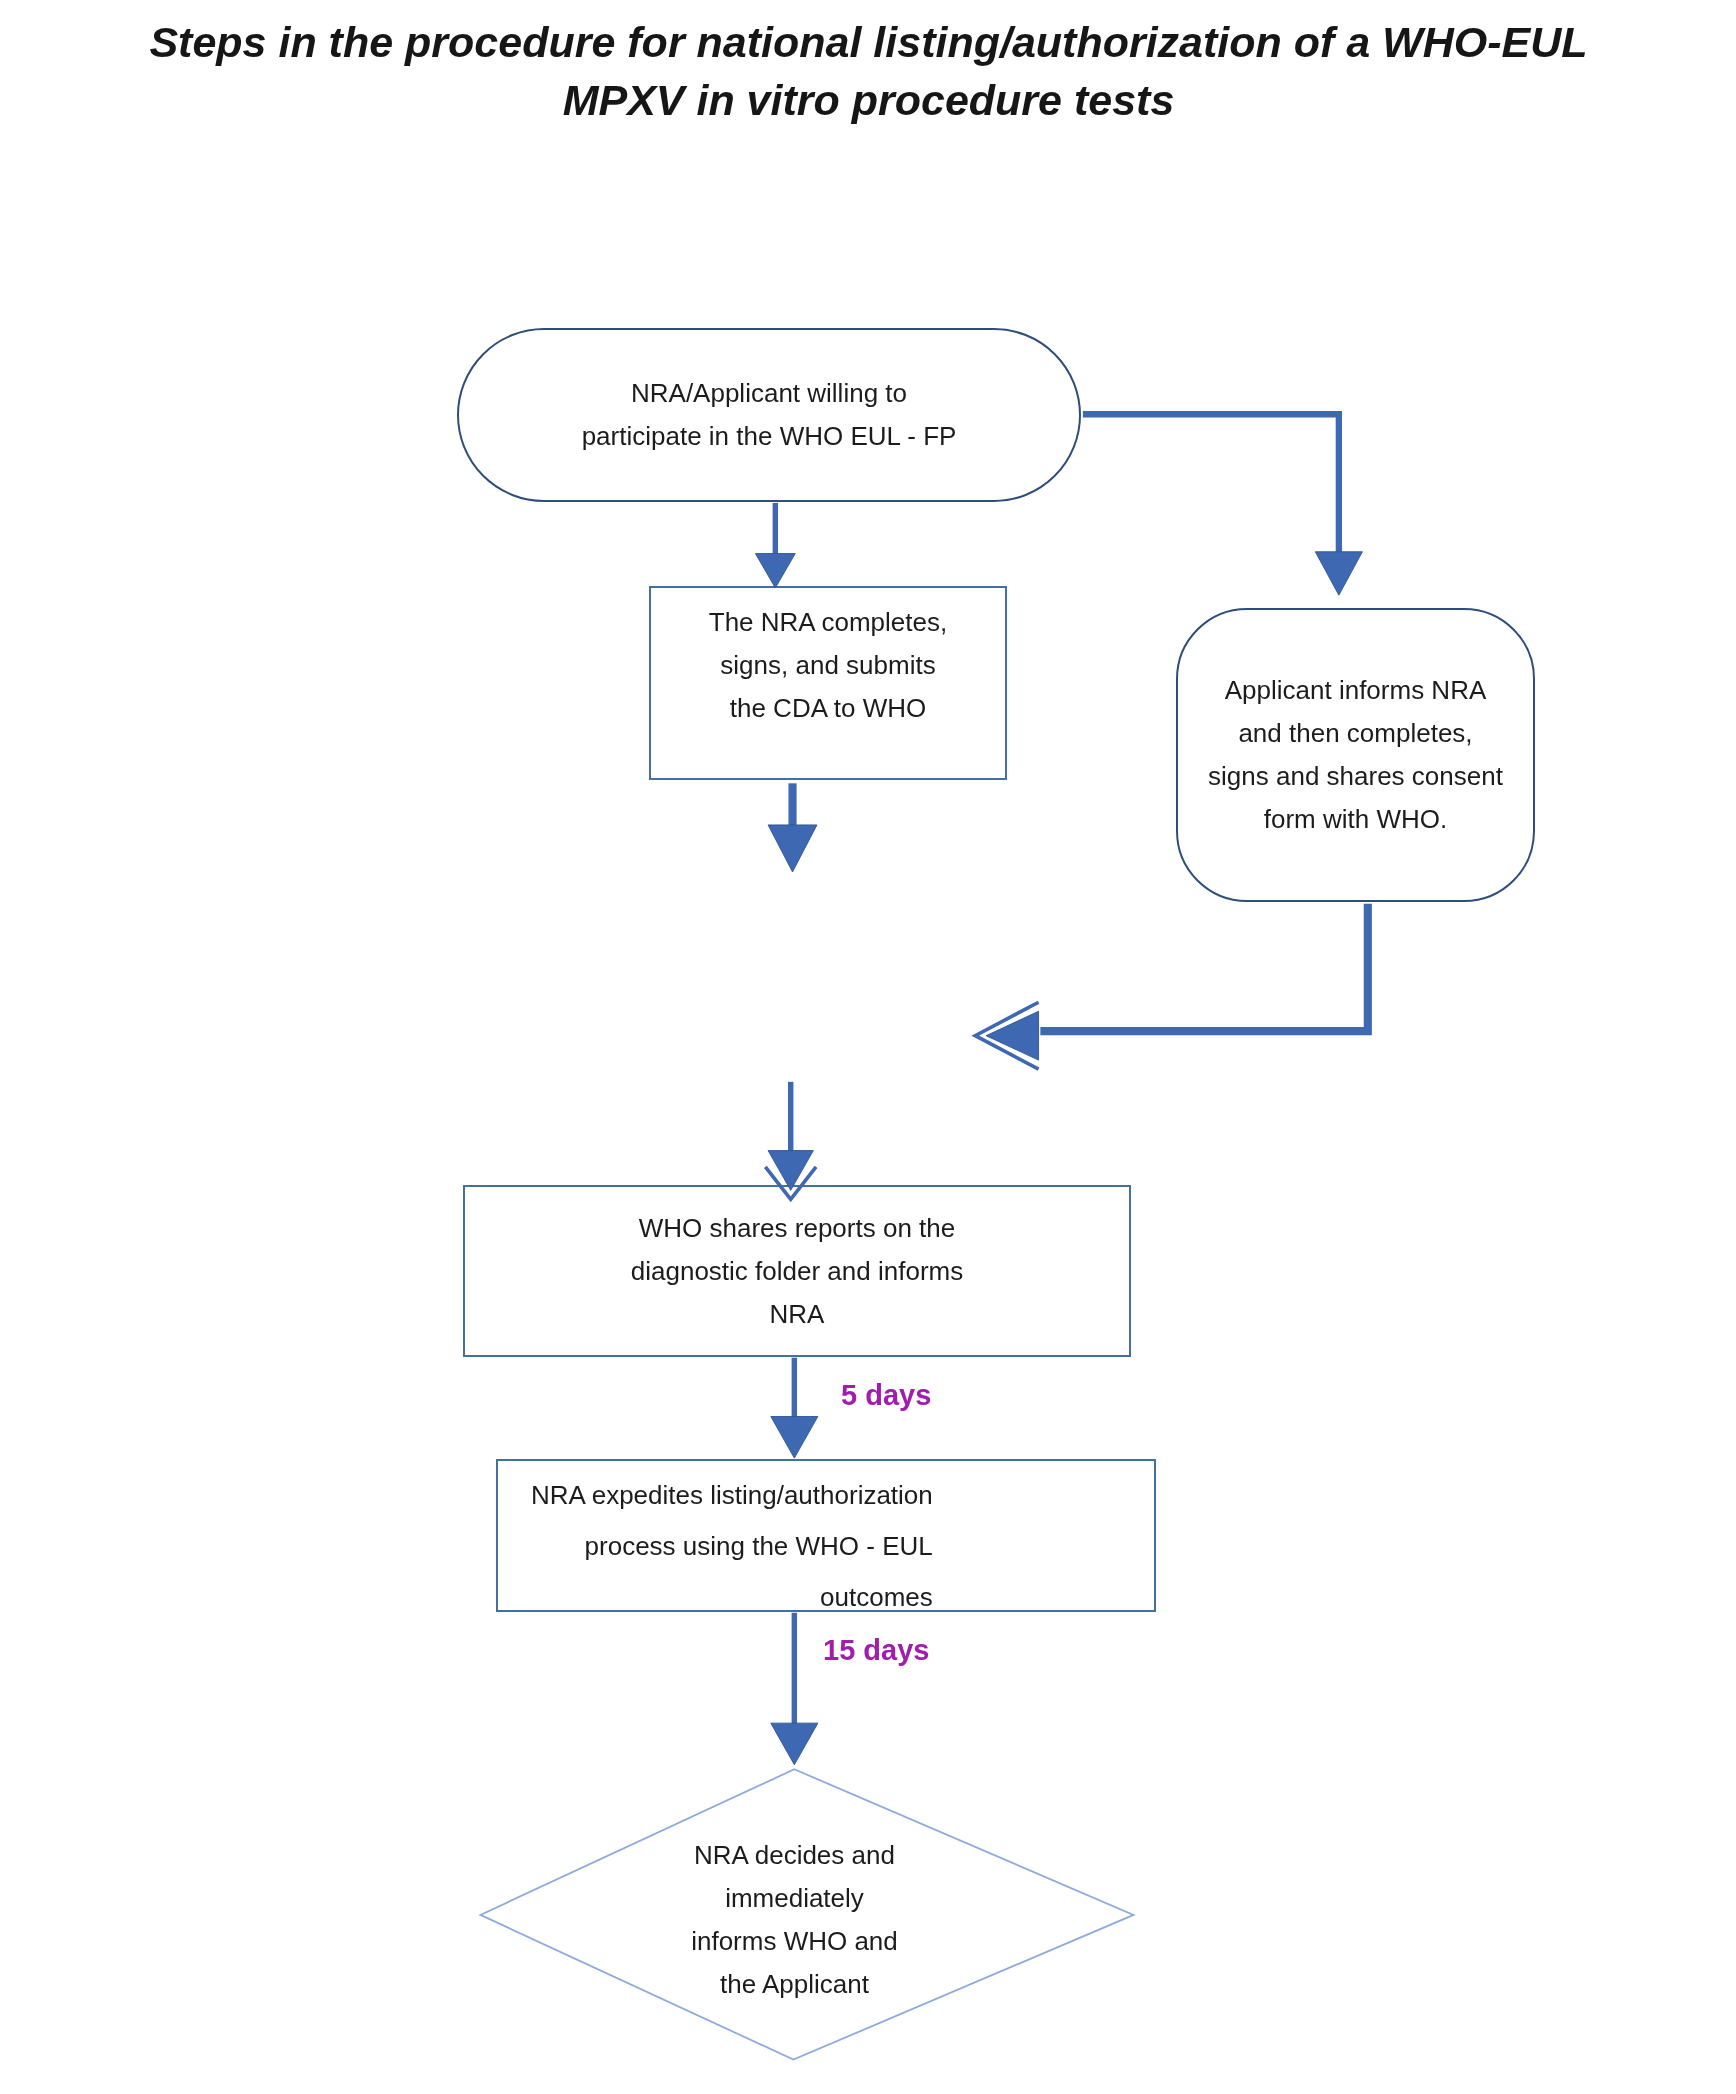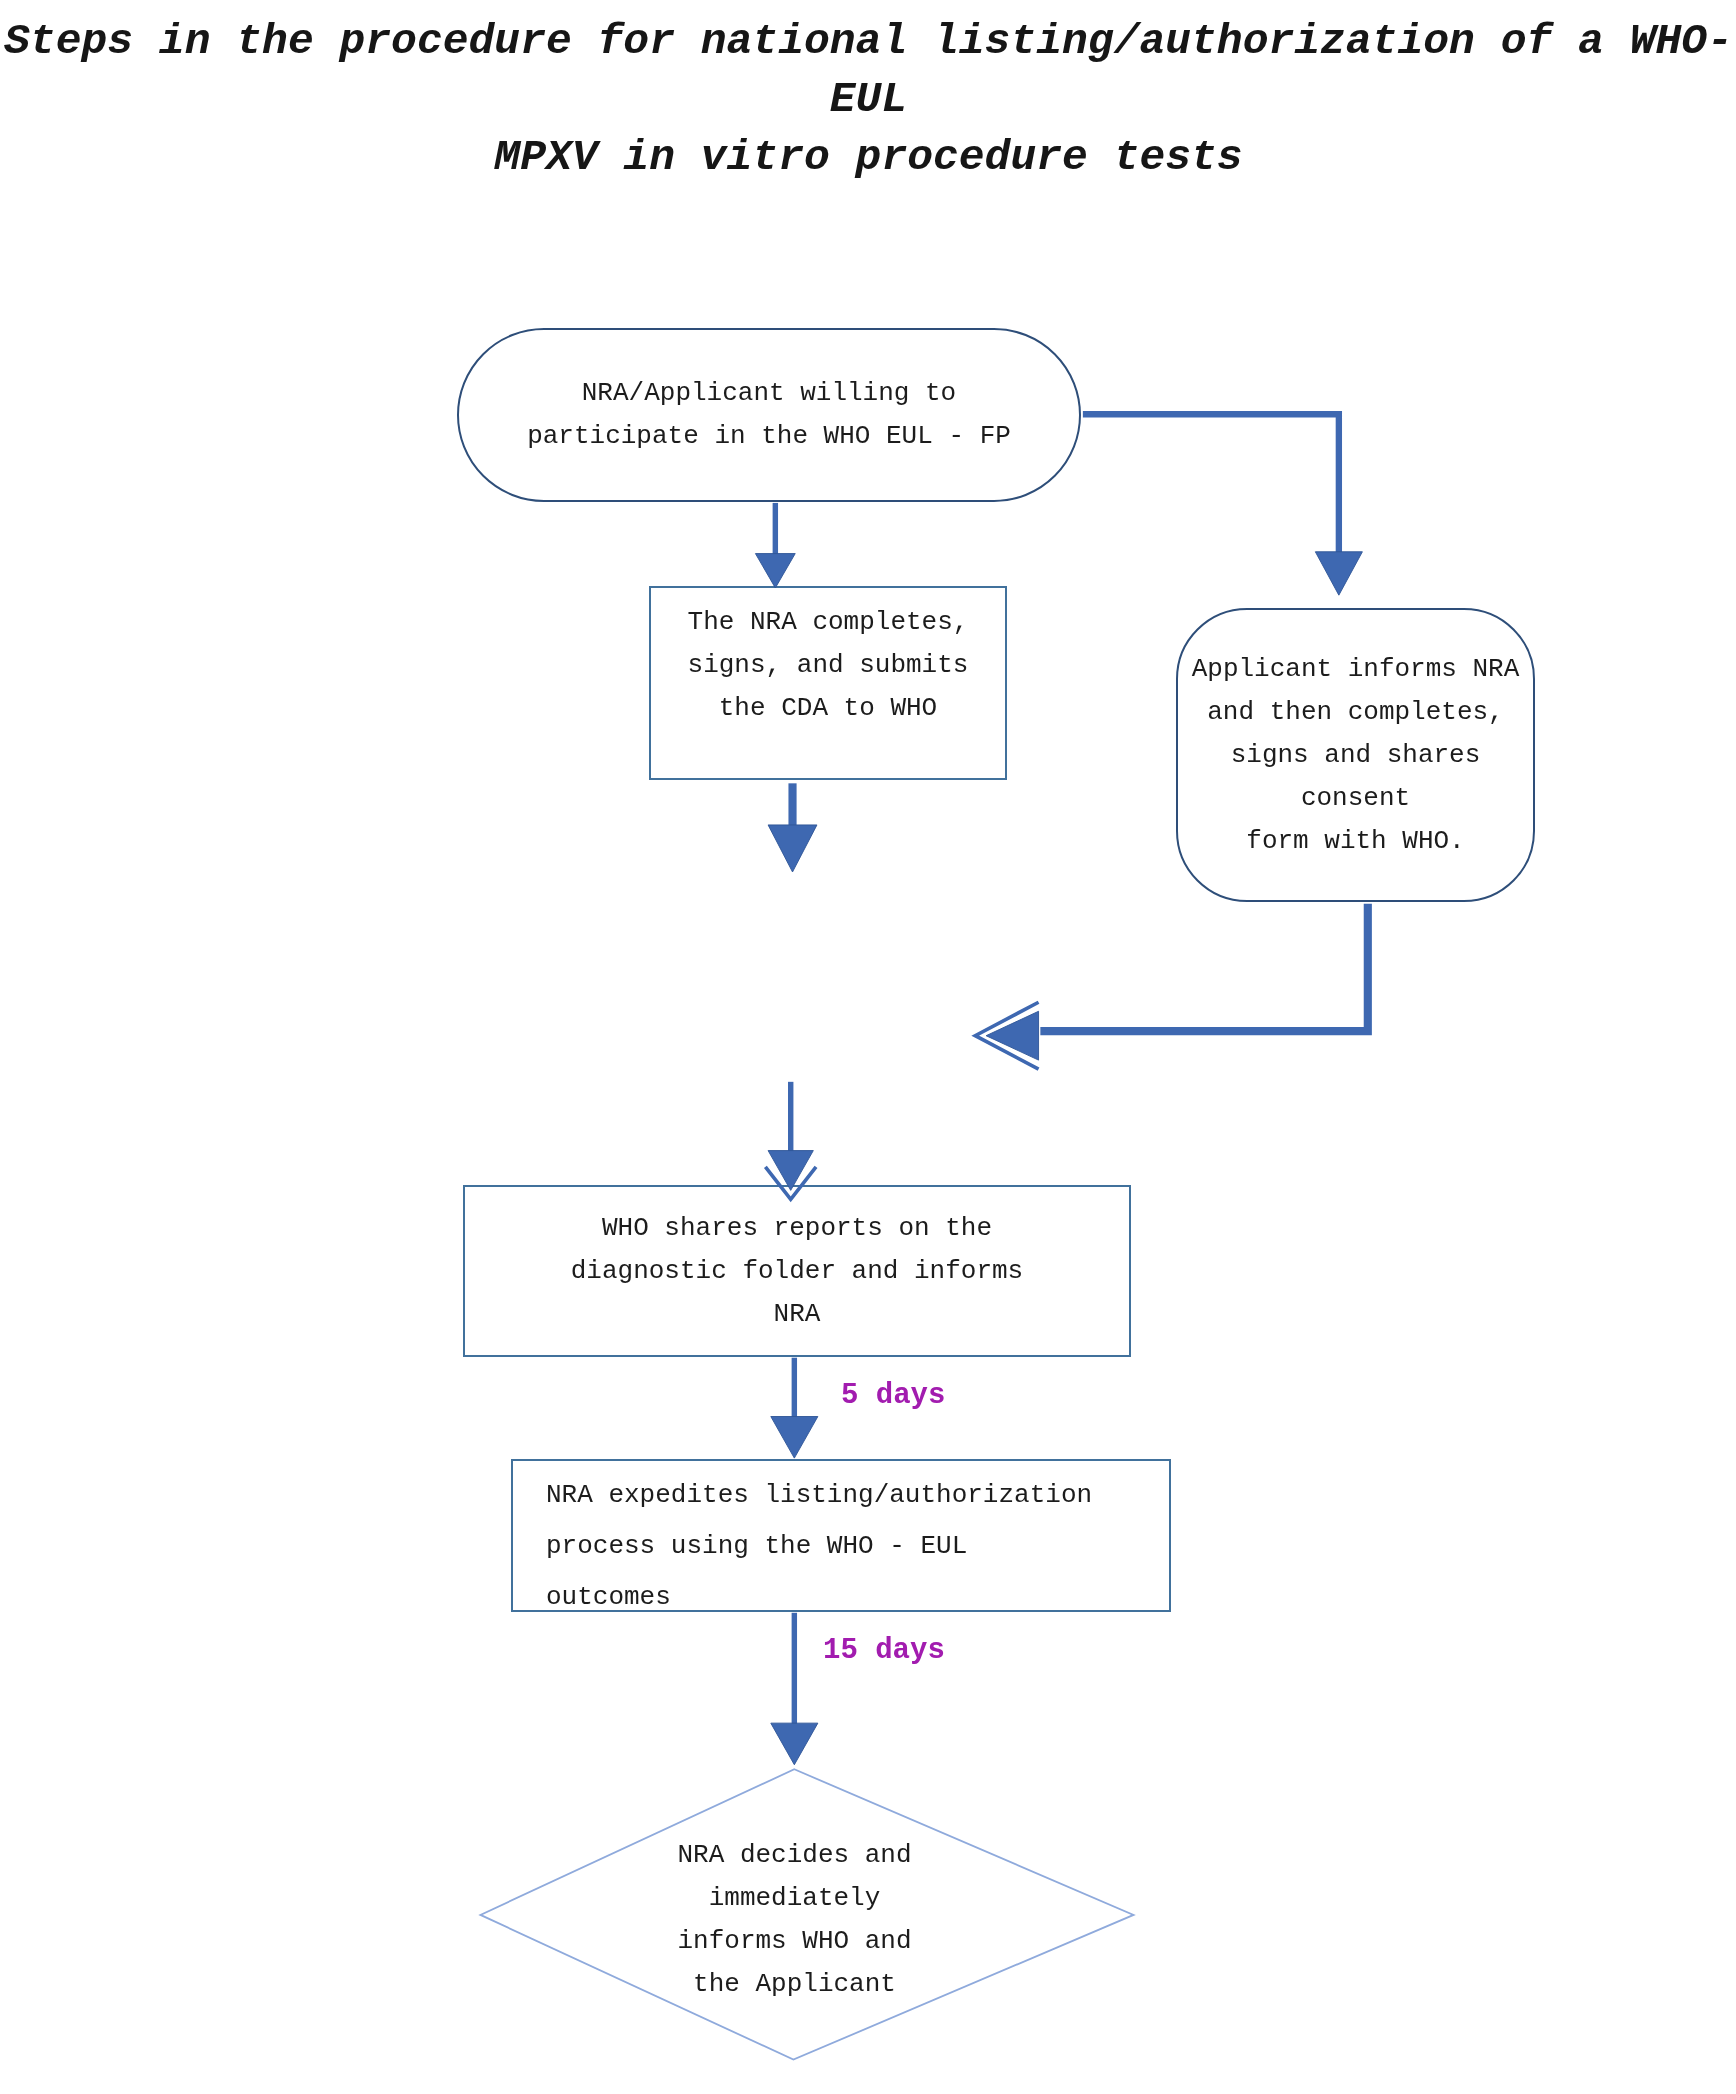--- a/index.html
+++ b/index.html
@@ -6,21 +6,21 @@
     --arrow:#3E68B1;
     --arrow-dark:#2F5597;
     --node-border-dark:#2E4E79;
     --node-border:#41719C;
     --diamond-border:#8FAADC;
     --text:#1c1c1c;
   }
   html,body{margin:0;padding:0;background:#ffffff;}
   .canvas{
     position:relative;width:1737px;height:2094px;background:#ffffff;
-    font-family:Liberation Mono, monospace;color:var(--text);overflow:hidden;
+    font-family:Liberation Sans, sans-serif;color:var(--text);overflow:hidden;
   }
   .title{
     position:absolute;top:12.7px;left:0;width:100%;margin:0;
     text-align:center;font-style:italic;font-weight:bold;
     font-size:43px;line-height:58px;color:#161616;
   }
   .title span{display:block;}
   .node{
     position:absolute;box-sizing:border-box;background:#ffffff;
     display:flex;align-items:center;justify-content:center;
@@ -73,21 +73,21 @@
 form with  WHO.</div>
   </div>
 
 
   <div class="node process" style="left:463px;top:1185px;width:668px;height:172px;">
     <div>WHO shares reports on the
 diagnostic folder and informs
 NRA</div>
   </div>
 
-  <div class="node process v-top t-left" style="left:479px;top:1459px;width:660px;height:153px;padding:9px 0 12px 33px;line-height:51px;">
+  <div class="node process v-top t-left" style="left:464px;top:1459px;width:660px;height:153px;padding:9px 0 12px 33px;line-height:51px;text-align:right;">
     <div>NRA  expedites listing/authorization
 process using  the  WHO - EUL
 outcomes</div>
   </div>
 
   <div class="decision-text" style="left:505px;top:1807px;width:579px;height:226px;">NRA  decides and
 immediately
 informs WHO and
 the  Applicant</div>
 

